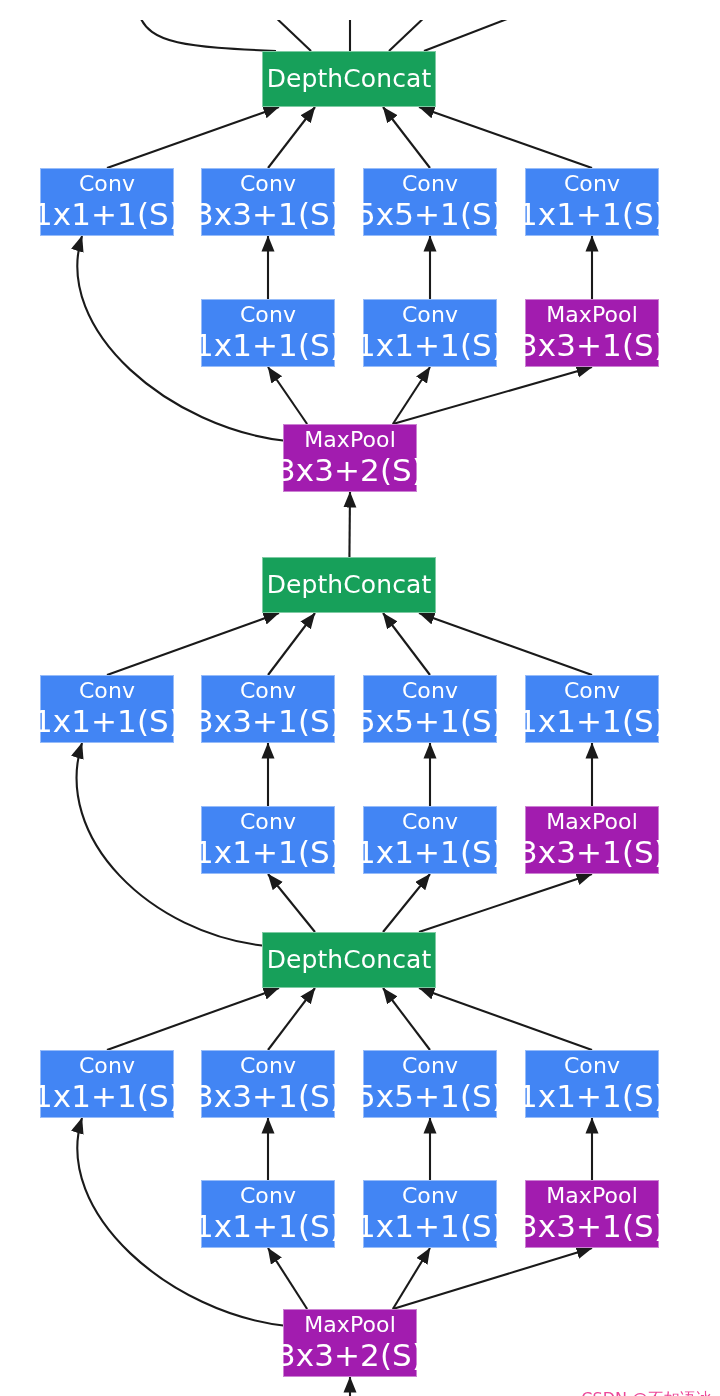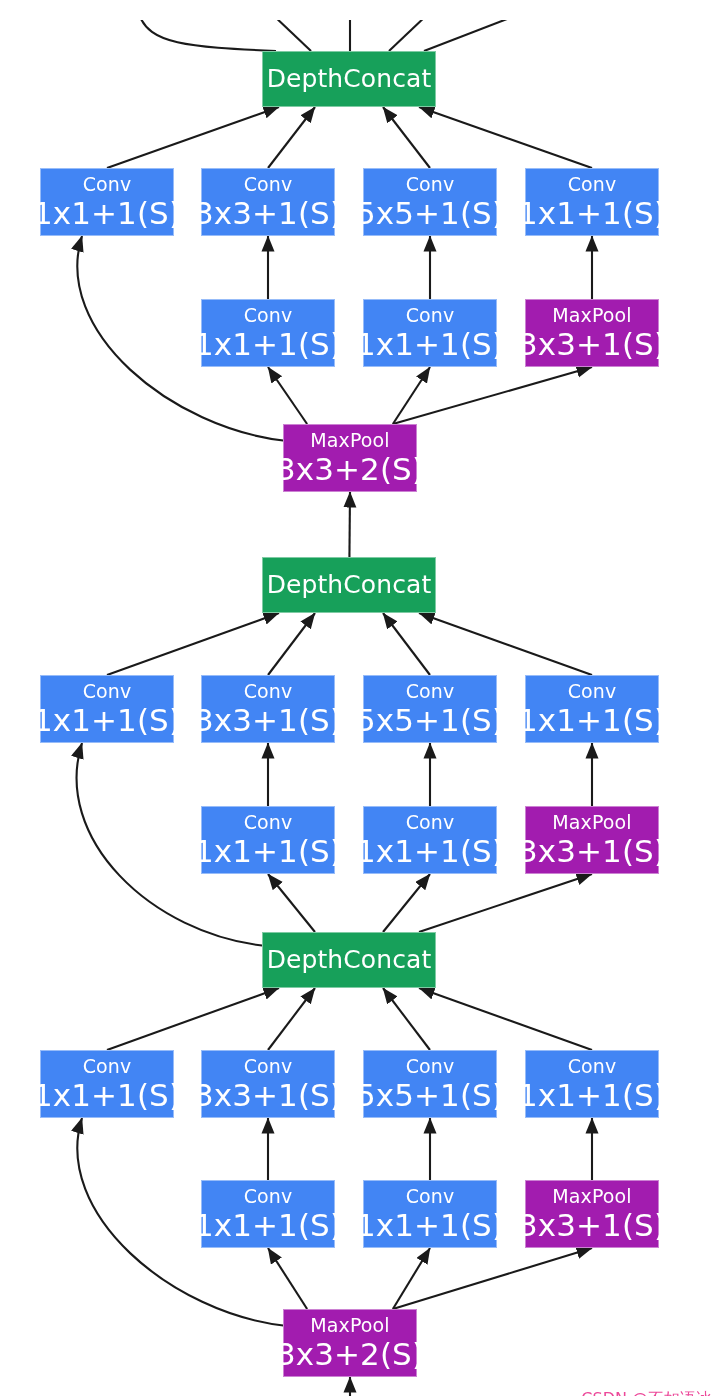--- a/index.html
+++ b/index.html
@@ -35,21 +35,21 @@
     align-items: center;
     justify-content: center;
     color: #ffffff;
     text-align: center;
     line-height: 1.12;
     letter-spacing: 0.1px;
     z-index: 3;
     border: 1px solid rgba(255,255,255,0.45);
   }
   .node .title-line {
-    font-size: 19px;
+    font-size: 22px;
     white-space: nowrap;
   }
   .node .sub-line {
     font-size: 31px;
     white-space: nowrap;
     margin-top: 1px;
   }
   .node.single .title-line {
     font-size: 25px;
   }

